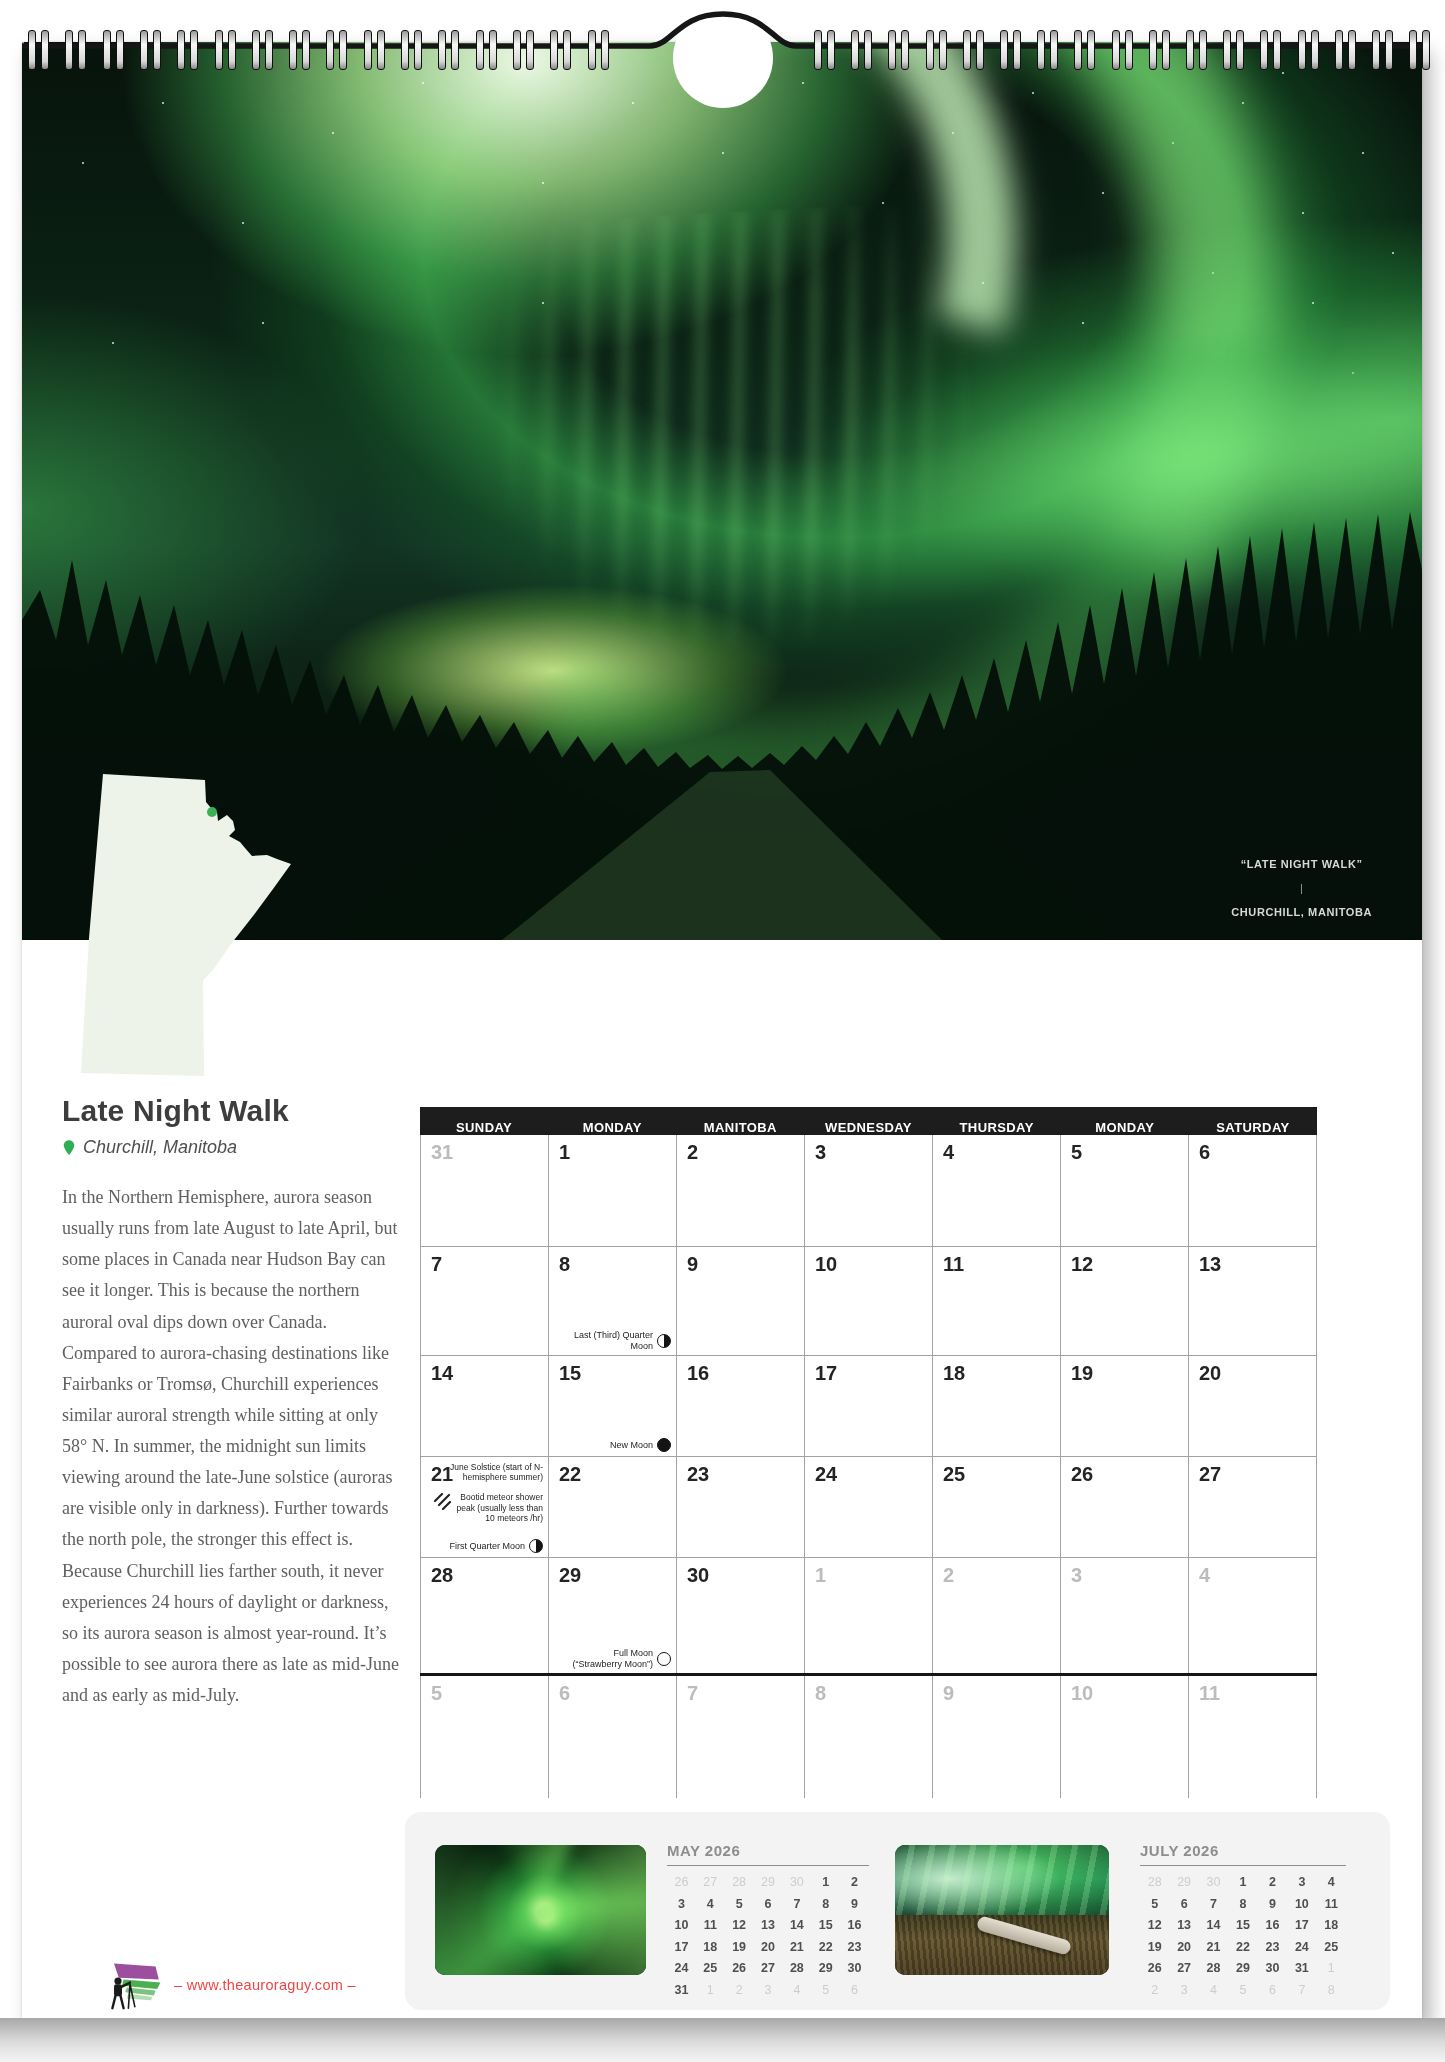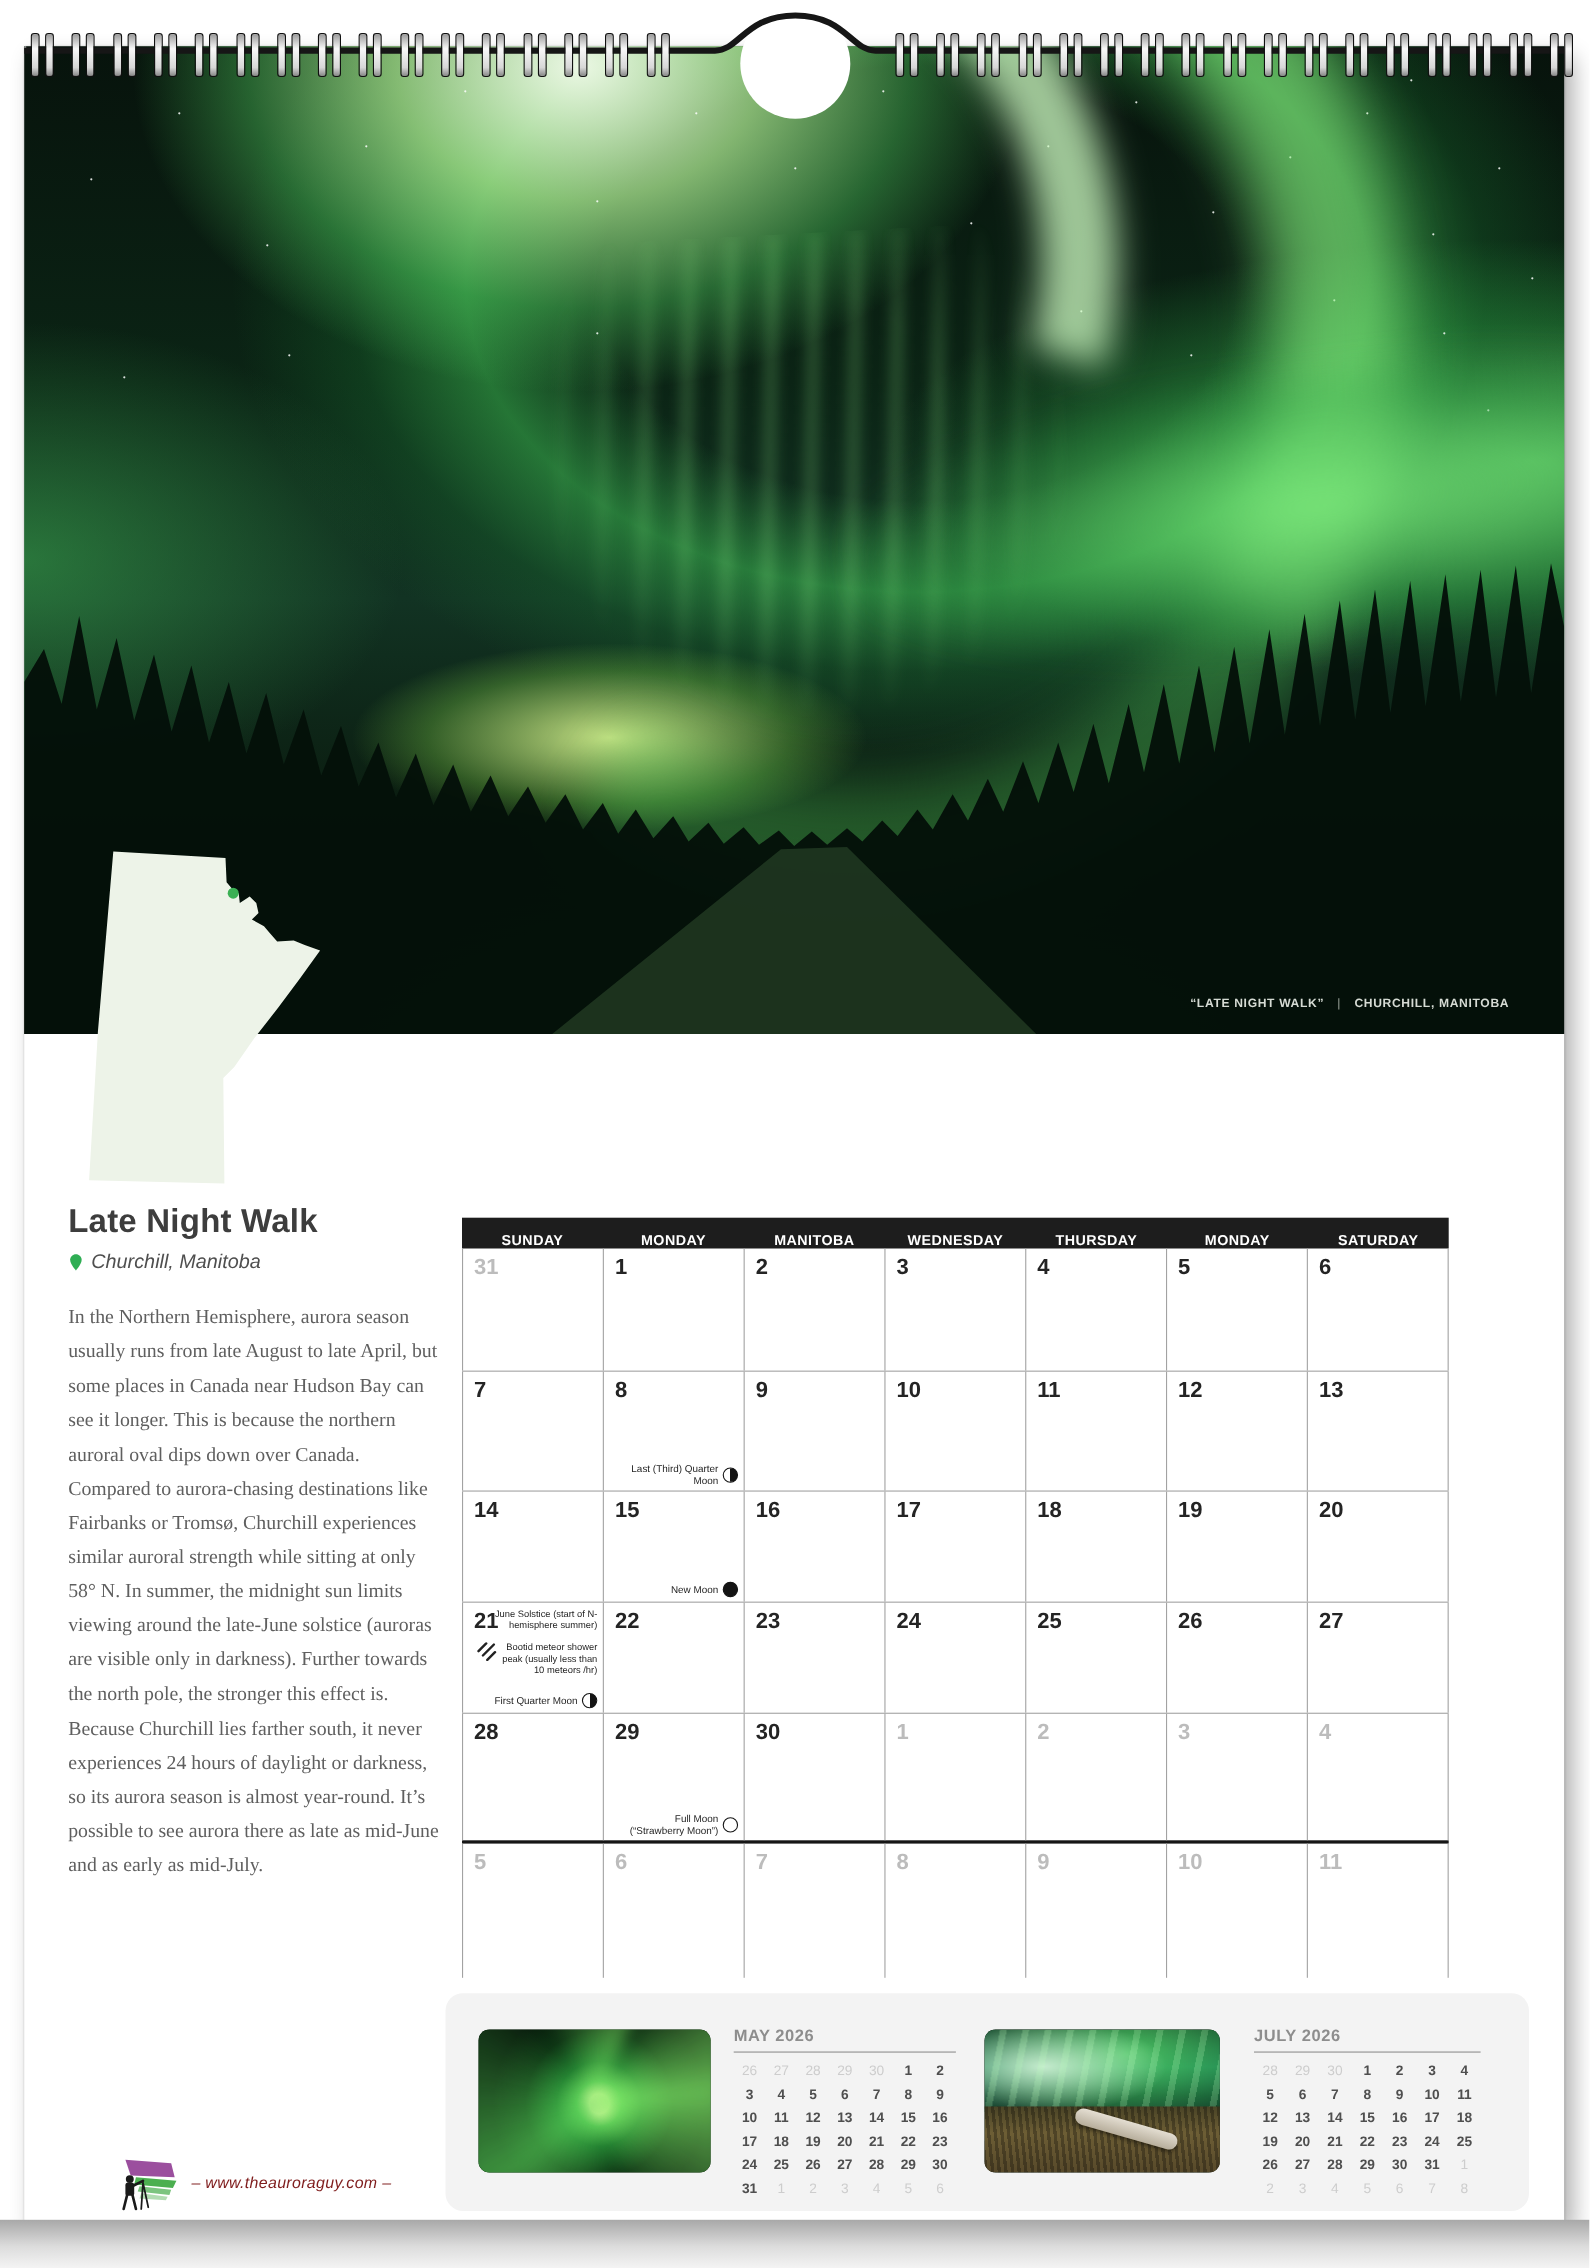--- a/index.html
+++ b/index.html
@@ -44,21 +44,21 @@
     mask-image:radial-gradient(ellipse at 50% 42%, #000 38%, transparent 74%);}
   .stars{position:absolute;left:0;top:0;width:2px;height:2px;border-radius:50%;background:#fff;opacity:.85;
     box-shadow:60px 120px #fff,140px 60px #fff,220px 180px #fff,310px 90px #fff,90px 300px #fff,
       400px 40px #fff,520px 140px #fff,610px 60px #fff,700px 110px #fff,780px 40px #fff,
       860px 160px #fff,930px 90px #fff,1010px 50px #fff,1080px 150px #fff,1150px 100px #fff,
       1220px 60px #fff,1280px 170px #fff,1340px 110px #fff,1370px 210px #fff,1290px 260px #fff,
       1190px 230px #fff,1060px 280px #fff,960px 240px #fff,520px 260px #fff,240px 280px #fff,
       1330px 330px #fff,1260px 30px #fff,1030px 20px #fff;}
   .forest{position:absolute;left:0;bottom:0;width:1400px;height:470px;}
   .caption{position:absolute;right:50px;bottom:22px;display:flex;gap:12px;align-items:center;
-    font-size:11px;font-weight:700;letter-spacing:.6px;color:#d6dbd4;z-index:2;}
+    font-size:11px;font-weight:700;letter-spacing:.6px;color:#d6dbd4;z-index:2;flex-direction:column;}
   .caption .div{color:#9aa39a;font-weight:400;}
   
   .rim{position:absolute;left:0;top:-36px;width:1400px;height:130px;z-index:5;pointer-events:none;}
   .wires{position:absolute;left:0;top:-12px;height:40px;width:1400px;z-index:6;}
   .wirepair{position:absolute;top:0;width:21px;height:38px;display:flex;justify-content:space-between;}
   .wirepair i{display:block;width:6px;height:38px;border:1.5px solid #101010;border-radius:3px;
     background:linear-gradient(180deg,#9a9a9a,#f8f8f8 35%,#d7d7d7 80%,#888);}
   
   .map{position:absolute;left:55px;top:726px;z-index:3;}
   
@@ -122,21 +122,21 @@
   .mini-cal{position:absolute;top:30px;width:202px;}
   .mini-cal.may{left:262px;}
   .mini-cal.july{left:735px;width:206px;}
   .mini-title{font-size:15px;font-weight:700;color:#8d8d8d;letter-spacing:.5px;
     border-bottom:1.5px solid #8f8f8f;padding-bottom:6px;}
   .mini-grid{display:grid;grid-template-columns:repeat(7,1fr);row-gap:7.5px;margin-top:9px;
     text-align:center;font-size:12.5px;font-weight:700;color:#4f4f4f;}
   .md.out{color:#cdcdcd;font-weight:400;}
   
   .footer{position:absolute;left:84px;top:1918px;display:flex;align-items:center;gap:12px;z-index:2;}
-  .site{font-size:14.5px;color:#7f1d1d;letter-spacing:.3px;font-style:italic;}
+  .site{font-size:14.5px;color:#ef4444;letter-spacing:.3px;}
 </style>
 </head>
 <body>
 
 <div class="page">
 
   <div class="photo">
     <div class="stars"></div>
     <div class="arc1"></div>
     <div class="arc2"></div>

